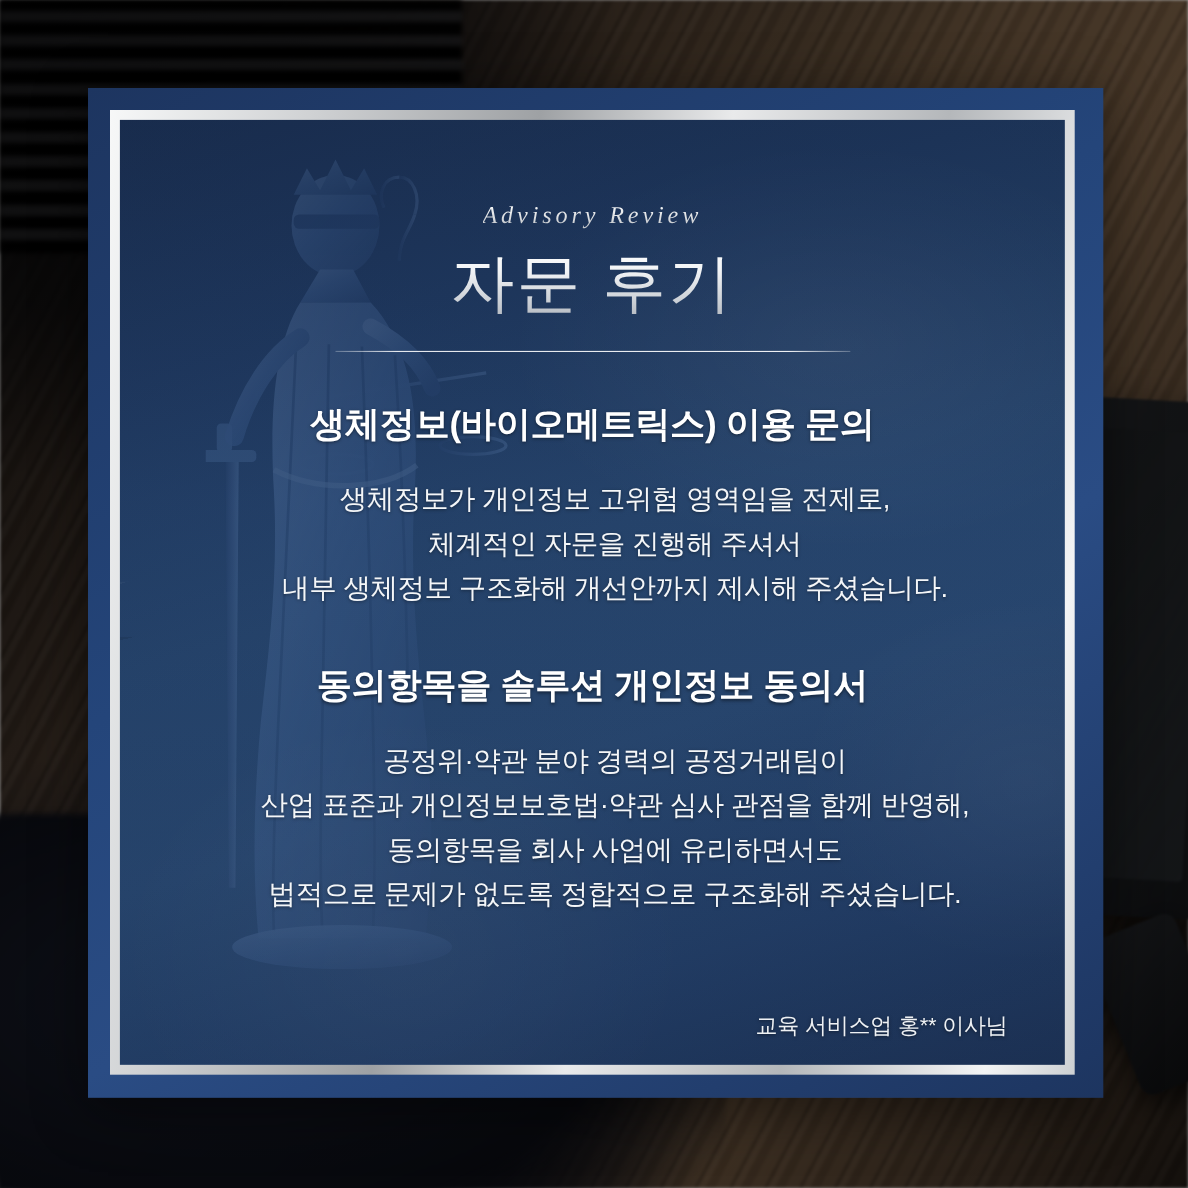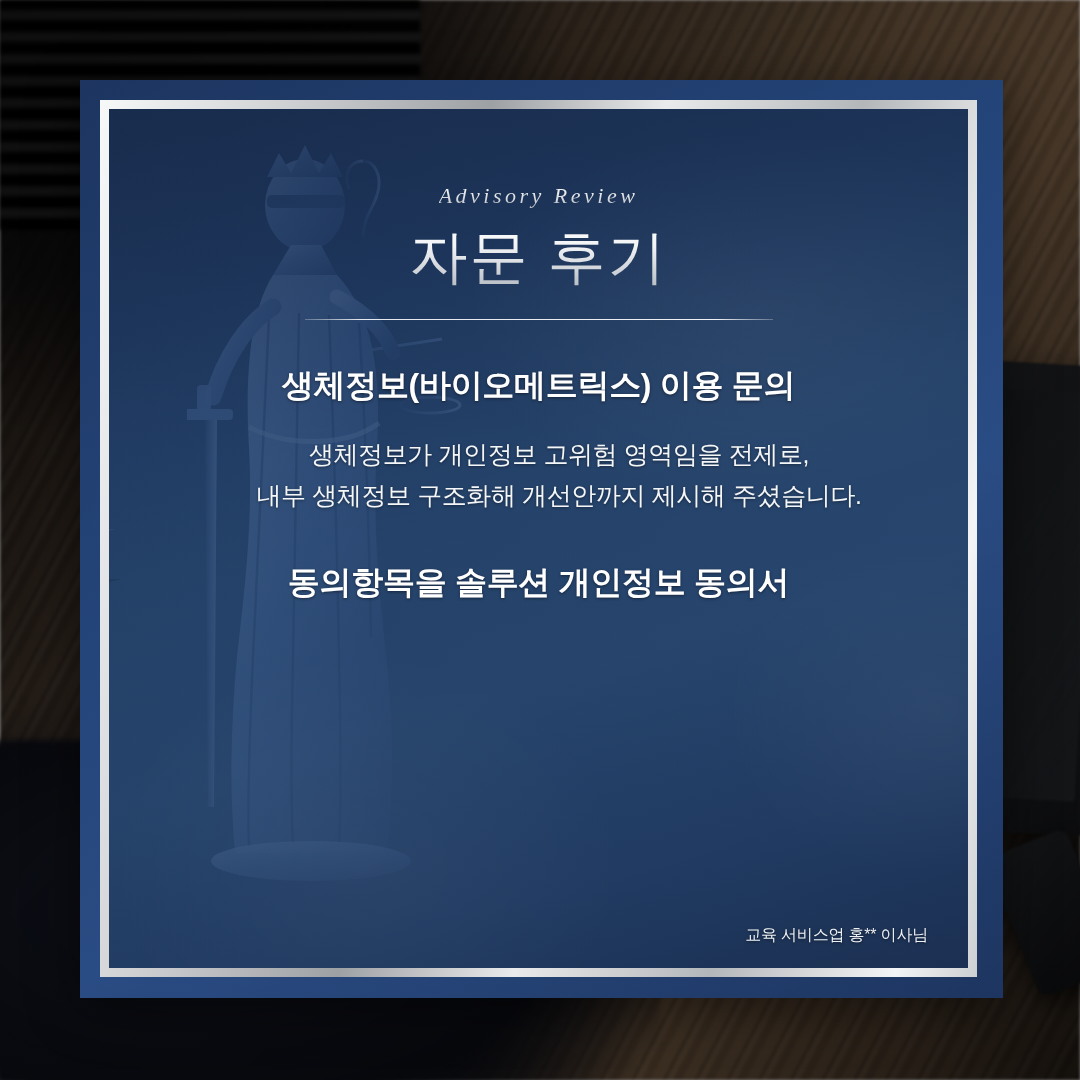--- a/index.html
+++ b/index.html
@@ -174,22 +174,22 @@
     font-weight:400;
     line-height:1.62;
     color:#f4f6f8;
     letter-spacing:-.4px;
     text-shadow:0 1px 3px rgba(0,0,0,.42);
   }
   .review-body .line{ display:block;margin-left:41px; }
 
   #attribution{
     position:absolute;
-    right:40px; bottom:22px;
-    font-size:16px;
+    right:52px; bottom:22px;
+    font-size:20px;
     font-weight:400;
     color:#eef1f4;
     letter-spacing:-.2px;
     text-shadow:0 1px 3px rgba(0,0,0,.5);
     margin-top:20px;
   }
 </style>
 </head>
 <body>
 
@@ -275,26 +275,33 @@
         <div id="eyebrow">Advisory Review</div>
 
         <h1 id="main-title">자문 후기</h1>
 
         <div id="title-divider"></div>
 
         <section class="review-block first">
           <h2 class="review-heading">생체정보(바이오메트릭스) 이용 문의</h2>
           <p class="review-body">
             <span class="line">생체정보가 개인정보 고위험 영역임을 전제로,</span>
+            <span class="line">체계적인 자문을 진행해 주셔서</span>
             <span class="line">내부 생체정보 구조화해 개선안까지 제시해 주셨습니다.</span>
           </p>
         </section>
 
         <section class="review-block second">
           <h2 class="review-heading">동의항목을 솔루션 개인정보 동의서</h2>
+          <p class="review-body">
+            <span class="line">공정위·약관 분야 경력의 공정거래팀이</span>
+            <span class="line">산업 표준과 개인정보보호법·약관 심사 관점을 함께 반영해,</span>
+            <span class="line">동의항목을 회사 사업에 유리하면서도</span>
+            <span class="line">법적으로 문제가 없도록 정합적으로 구조화해 주셨습니다.</span>
+          </p>
         </section>
 
       </div>
 
       <div id="attribution">교육 서비스업  홍** 이사님</div>
 
     </div>
   </div>
 </div>
 

